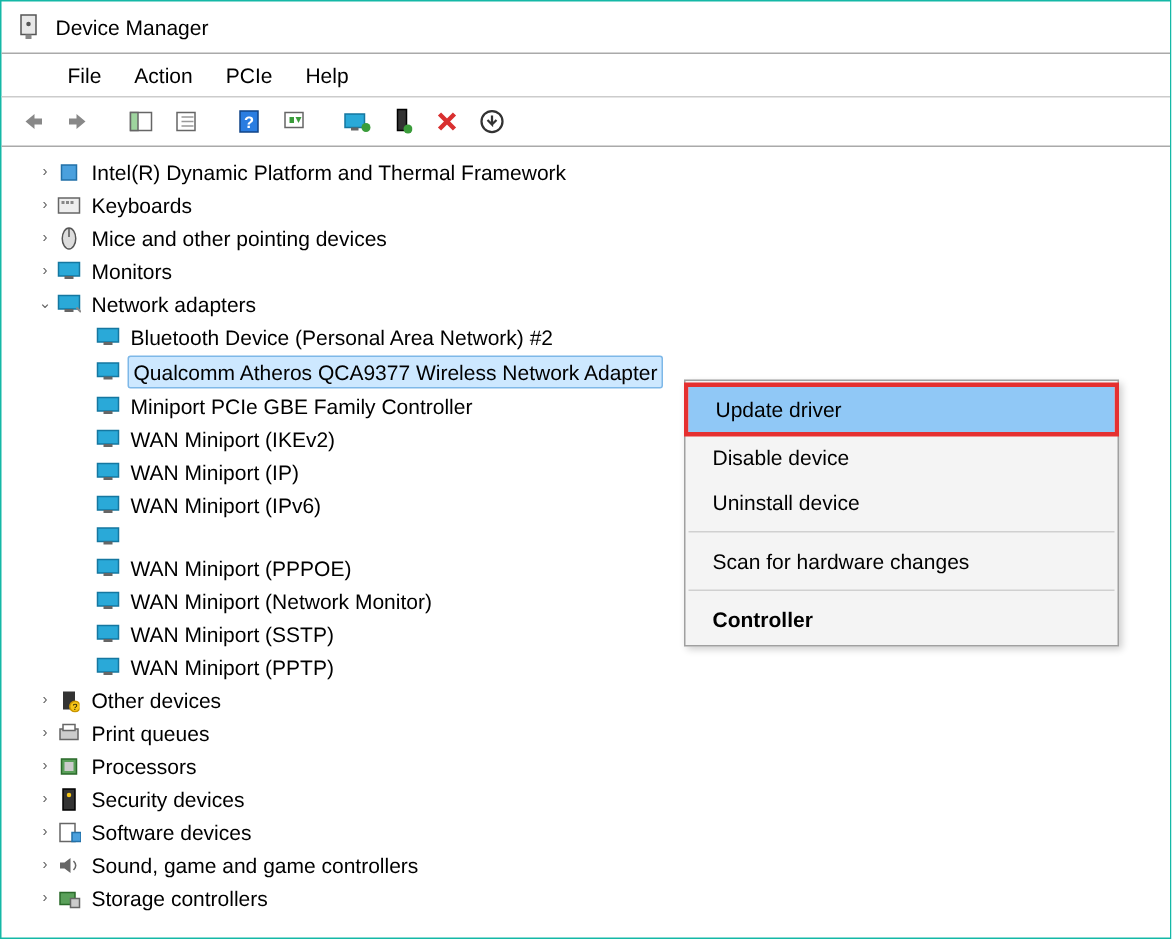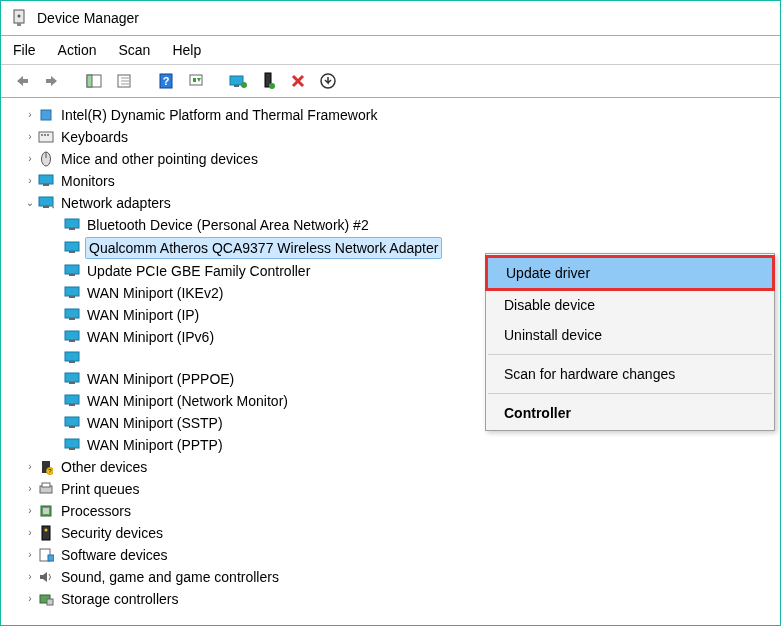--- a/index.html
+++ b/index.html
@@ -25,20 +25,21 @@
   border-bottom: 1px solid #aaa;
   gap: 8px;
 }
 .titlebar .icon { width: 18px; height: 18px; }
 .titlebar .title { font-size: 14px; }
 .menubar {
   display: flex;
   gap: 22px;
   padding: 6px 12px;
   font-size: 14px;
+  margin-left: 32px;
 }
 .menubar span { cursor: default; }
 .toolbar {
   display: flex;
   align-items: center;
   gap: 4px;
   padding: 4px 8px;
   border-top: 1px solid #ccc;
   border-bottom: 1px solid #aaa;
 }
@@ -127,21 +128,21 @@
           <rect x="6" y="14" width="4" height="3" fill="#888"></rect>
           <circle cx="8" cy="7" r="1.5" fill="#555"></circle>
         </svg>
     </span>
     <span class="title">Device Manager</span>
   </div>
 
   <div class="menubar">
     <span>File</span>
     <span>Action</span>
-    <span>Scan</span>
+    <span>PCIe</span>
     <span>Help</span>
   </div>
 
   <div class="toolbar">
     <div class="tbtn">
         <svg width="18" height="14" viewBox="0 0 18 14">
           <path d="M10 2 L4 7 L10 12 Z M10 5 H15 V9 H10 Z" fill="#888"></path>
         </svg>
       </div>
     <div class="tbtn">
@@ -292,21 +293,21 @@
       </div>
 
     <div class="tree-row">
         <span class="indent" style="width:62px"></span>
         <span class="devicon">
           <svg width="16" height="14">
             <rect x="1" y="1" width="14" height="9" fill="#2aa9d8" stroke="#1577a0"></rect>
             <rect x="5" y="10" width="6" height="2" fill="#666"></rect>
           </svg>
         </span>
-        <span class="label">Update PCIe GBE Family Controller</span>
+        <span class="label">Miniport PCIe GBE Family Controller</span>
       </div>
 
     <div class="tree-row">
         <span class="indent" style="width:62px"></span>
         <span class="devicon">
           <svg width="16" height="14">
             <rect x="1" y="1" width="14" height="9" fill="#2aa9d8" stroke="#1577a0"></rect>
             <rect x="5" y="10" width="6" height="2" fill="#666"></rect>
           </svg>
         </span>
@@ -467,21 +468,21 @@
         <span class="expander">›</span>
         <span class="devicon">
           <svg width="16" height="14">
             <rect x="2" y="3" width="10" height="8" fill="#5aa05a" stroke="#2a6a2a"></rect>
             <rect x="9" y="7" width="6" height="6" fill="#ccc" stroke="#666"></rect>
           </svg>
         </span>
         <span class="label">Storage controllers</span>
       </div>
 
-    <div class="ctxmenu" style="left:484px; top:155px;">
+    <div class="ctxmenu" style="left:455px; top:155px;">
       <div class="highlight-wrap">
         <div class="item hl">Update driver</div>
       </div>
       <div class="item">Disable device</div>
       <div class="item">Uninstall device</div>
       <div class="sep"></div>
       <div class="item">Scan for hardware changes</div>
       <div class="sep"></div>
       <div class="item bold">Controller</div>
     </div>

